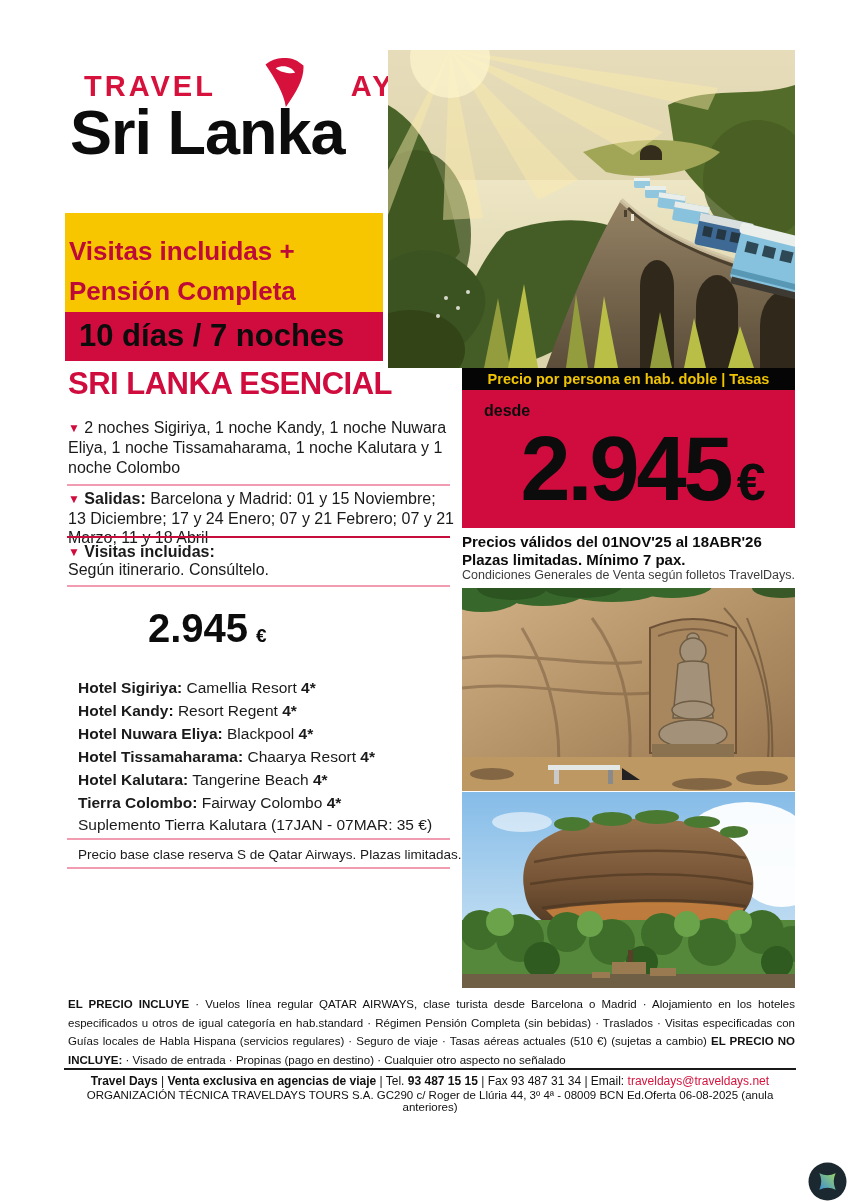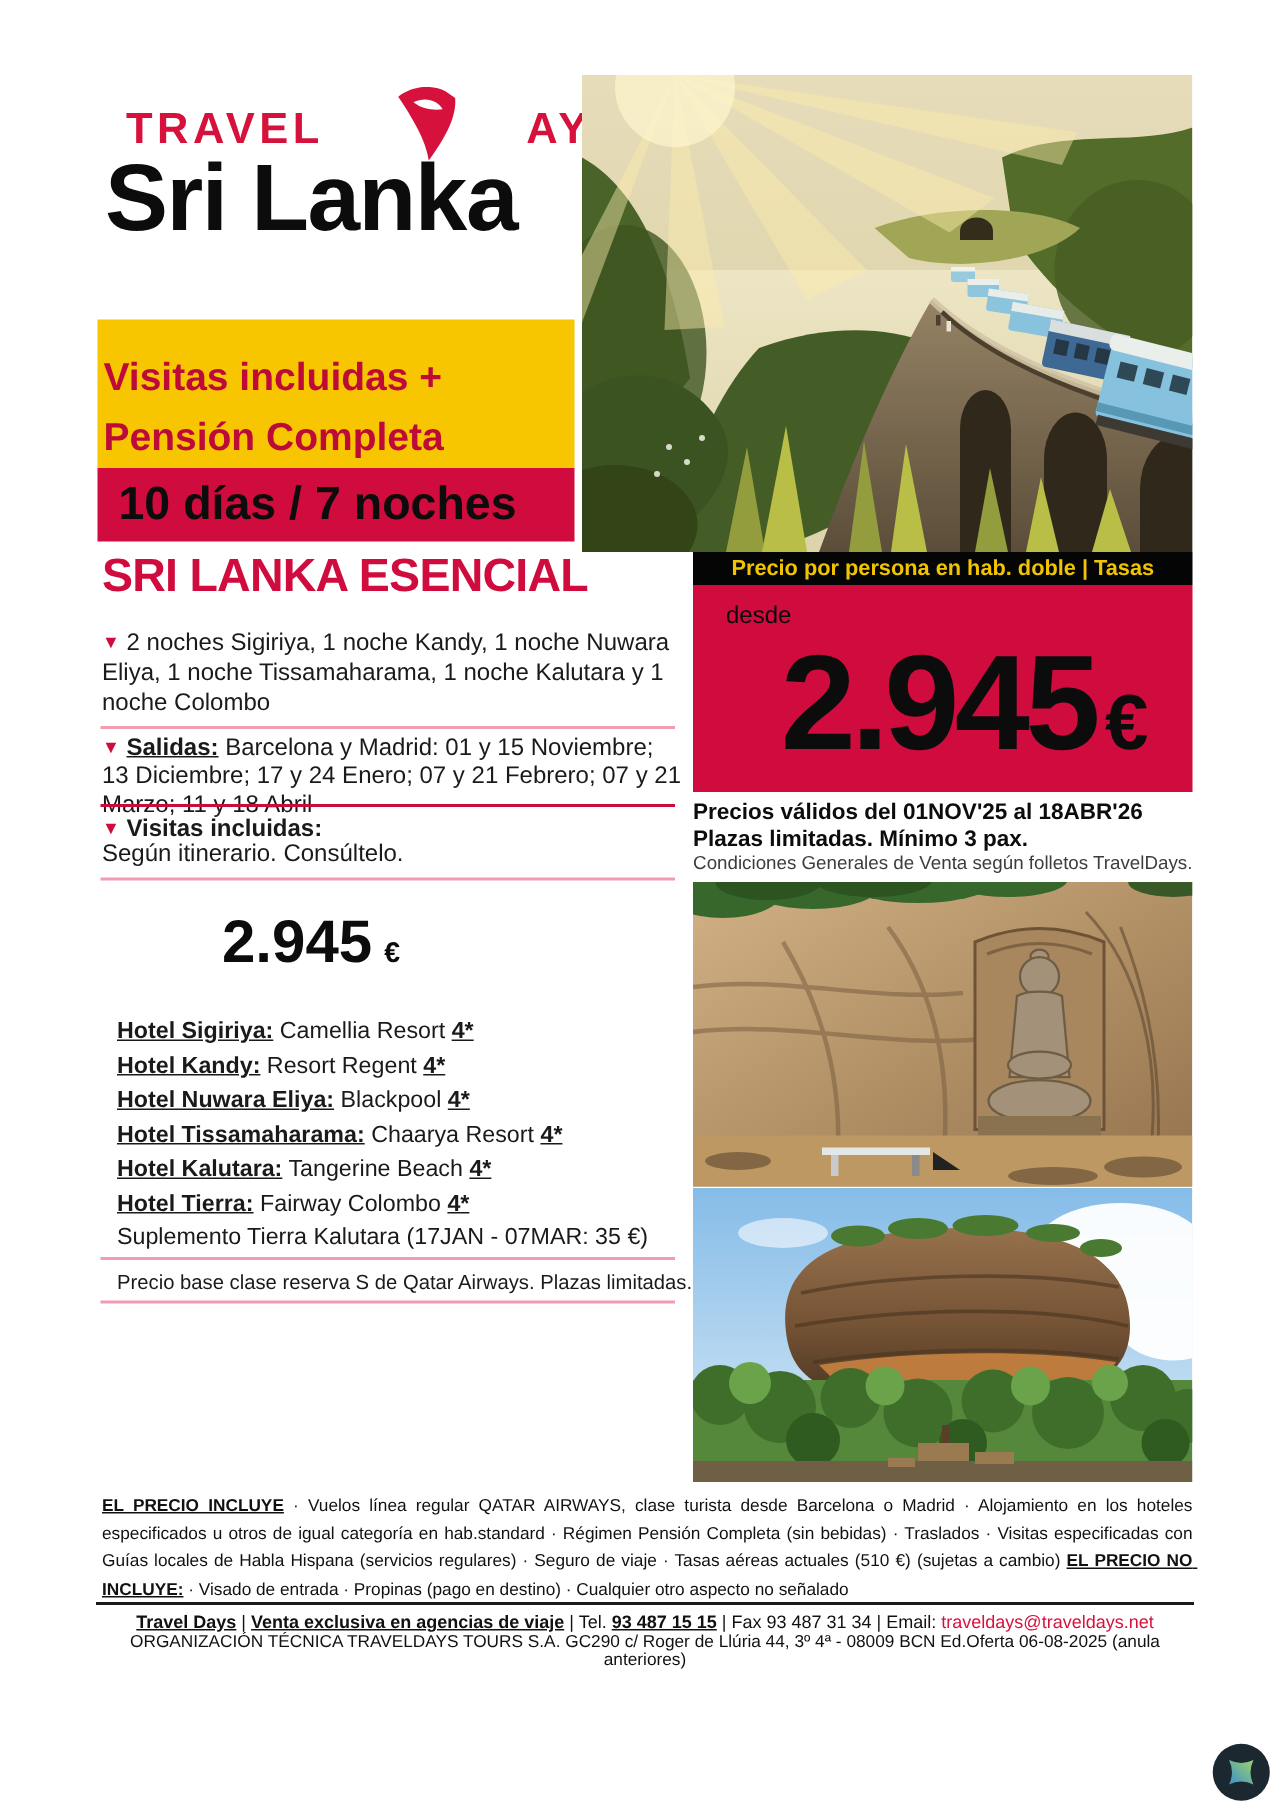--- a/index.html
+++ b/index.html
@@ -30,42 +30,42 @@
 
   .product-name{position:absolute;left:68px;top:366px;margin:0;font-size:31px;font-weight:bold;
                 color:#cf0c3d;letter-spacing:-0.5px;}
 
   .para{position:absolute;left:68px;width:388px;margin:0;font-size:16px;line-height:20px;color:#1a1a1a;}
   .itinerary{top:418px;}
   .salidas{top:489px;line-height:19px;}
   .visitas-label{top:542px;font-weight:bold;}
   .visitas-text{top:560px;}
   .tri{color:#cf0c3d;font-size:12px;vertical-align:1px;}
-  .blb{font-weight:bold;text-decoration:underline;}
+  .blb{font-weight:bold;}
 
   .divider{position:absolute;left:67px;width:383px;height:2px;background:#f29cb2;}
   .div1{top:484px;}
   .div2{top:536px;background:#c60d3c;}
   .div3{top:585px;}
   .div4{top:838px;}
   .div5{top:867px;}
 
   .price-left{position:absolute;left:148px;top:606px;color:#0c0c0c;}
   .price-left .amt{font-size:40px;font-weight:bold;}
   .price-left .cur{font-size:19px;font-weight:bold;margin-left:8px;}
 
   .hotels{position:absolute;left:78px;top:676px;font-size:15.5px;line-height:23px;color:#1a1a1a;}
 
   .supplement{position:absolute;left:78px;top:816px;margin:0;font-size:15.5px;color:#1a1a1a;}
   .base-note{position:absolute;left:78px;top:847px;margin:0;font-size:13.5px;color:#1a1a1a;}
 
   .price-header{position:absolute;left:462px;top:368px;width:333px;height:22px;background:#050505;
                 color:#f0c400;font-size:14.5px;font-weight:bold;text-align:center;line-height:22px;}
   .price-box{position:absolute;left:462px;top:390px;width:333px;height:138px;background:#cf0c3d;}
-  .desde{position:absolute;left:22px;top:12px;font-size:16px;font-weight:normal;color:#0c0c0c;text-align:center;}
+  .desde{position:absolute;left:22px;top:12px;font-size:16px;font-weight:bold;color:#0c0c0c;text-align:center;}
   .big-price{position:absolute;left:0;top:28px;width:333px;text-align:center;color:#0c0c0c;
              padding-left:29px;box-sizing:border-box;}
   .big-price .amt{font-size:90px;font-weight:bold;letter-spacing:-3px;}
   .big-price .euro{font-size:52px;font-weight:bold;margin-left:6px;}
 
   .validity{position:absolute;left:462px;width:333px;font-size:15px;
             font-weight:bold;color:#0c0c0c;}
   .v1{top:533px;}
   .v2{top:551px;}
   .conditions{position:absolute;left:448px;top:568px;width:361px;text-align:center;
@@ -215,37 +215,37 @@
   <div class="price-left">
     <span class="amt">2.945</span><span class="cur">€</span>
   </div>
 
   <div class="hotels">
     <div><span class="blb">Hotel Sigiriya:</span> <span>Camellia Resort</span> <span class="blb">4*</span></div>
     <div><span class="blb">Hotel Kandy:</span> <span>Resort Regent</span> <span class="blb">4*</span></div>
     <div><span class="blb">Hotel Nuwara Eliya:</span> <span>Blackpool</span> <span class="blb">4*</span></div>
     <div><span class="blb">Hotel Tissamaharama:</span> <span>Chaarya Resort</span> <span class="blb">4*</span></div>
     <div><span class="blb">Hotel Kalutara:</span> <span>Tangerine Beach</span> <span class="blb">4*</span></div>
-    <div><span class="blb">Hotel Tierra:</span> <span>Fairway Colombo</span> <span class="blb">4*</span></div>
+    <div><span class="blb">Tierra Colombo:</span> <span>Fairway Colombo</span> <span class="blb">4*</span></div>
   </div>
 
   <p class="supplement">Suplemento Tierra Kalutara (17JAN - 07MAR: 35 €)</p>
   <div class="divider div4"></div>
   <p class="base-note">Precio base clase reserva S de Qatar Airways. Plazas limitadas.</p>
   <div class="divider div5"></div>
 
   <div class="price-header">Precio por persona en hab. doble | Tasas incluídas</div>
   <div class="price-box">
     <div class="desde">desde</div>
     <div class="big-price">
       <span class="amt">2.945</span><span class="euro">€</span>
     </div>
   </div>
   <div class="validity v1">Precios válidos del 01NOV'25 al 18ABR'26</div>
-  <div class="validity v2">Plazas limitadas. Mínimo 3 pax.</div>
+  <div class="validity v2">Plazas limitadas. Mínimo 7 pax.</div>
   <div class="conditions">Condiciones Generales de Venta según folletos TravelDays.</div>
 
   <div class="photo photo1">
     <svg viewBox="0 0 333 204" width="333" height="204">
       <defs>
         <linearGradient id="rock" x1="0" y1="0" x2="1" y2="1">
           <stop offset="0" stop-color="#d2b187"></stop>
             <stop offset="0.55" stop-color="#b08e64"></stop>
             <stop offset="1" stop-color="#93714d"></stop>
         </linearGradient>

